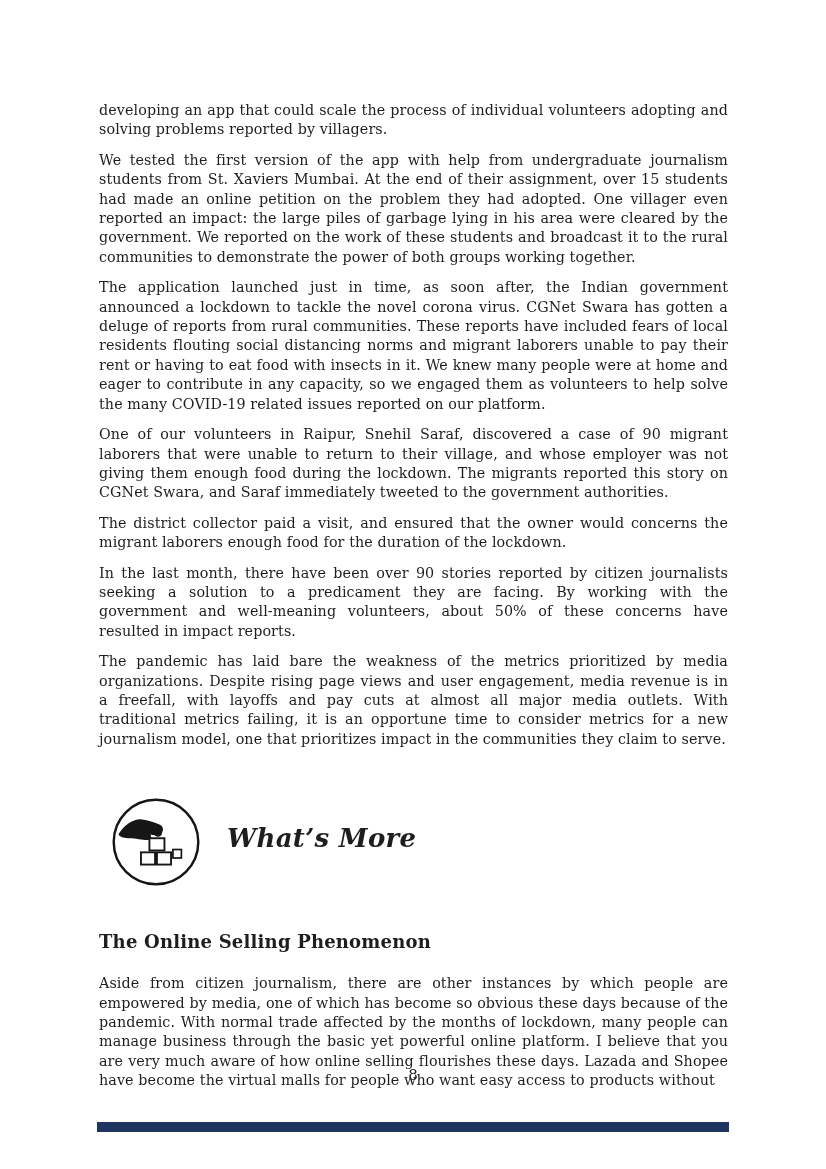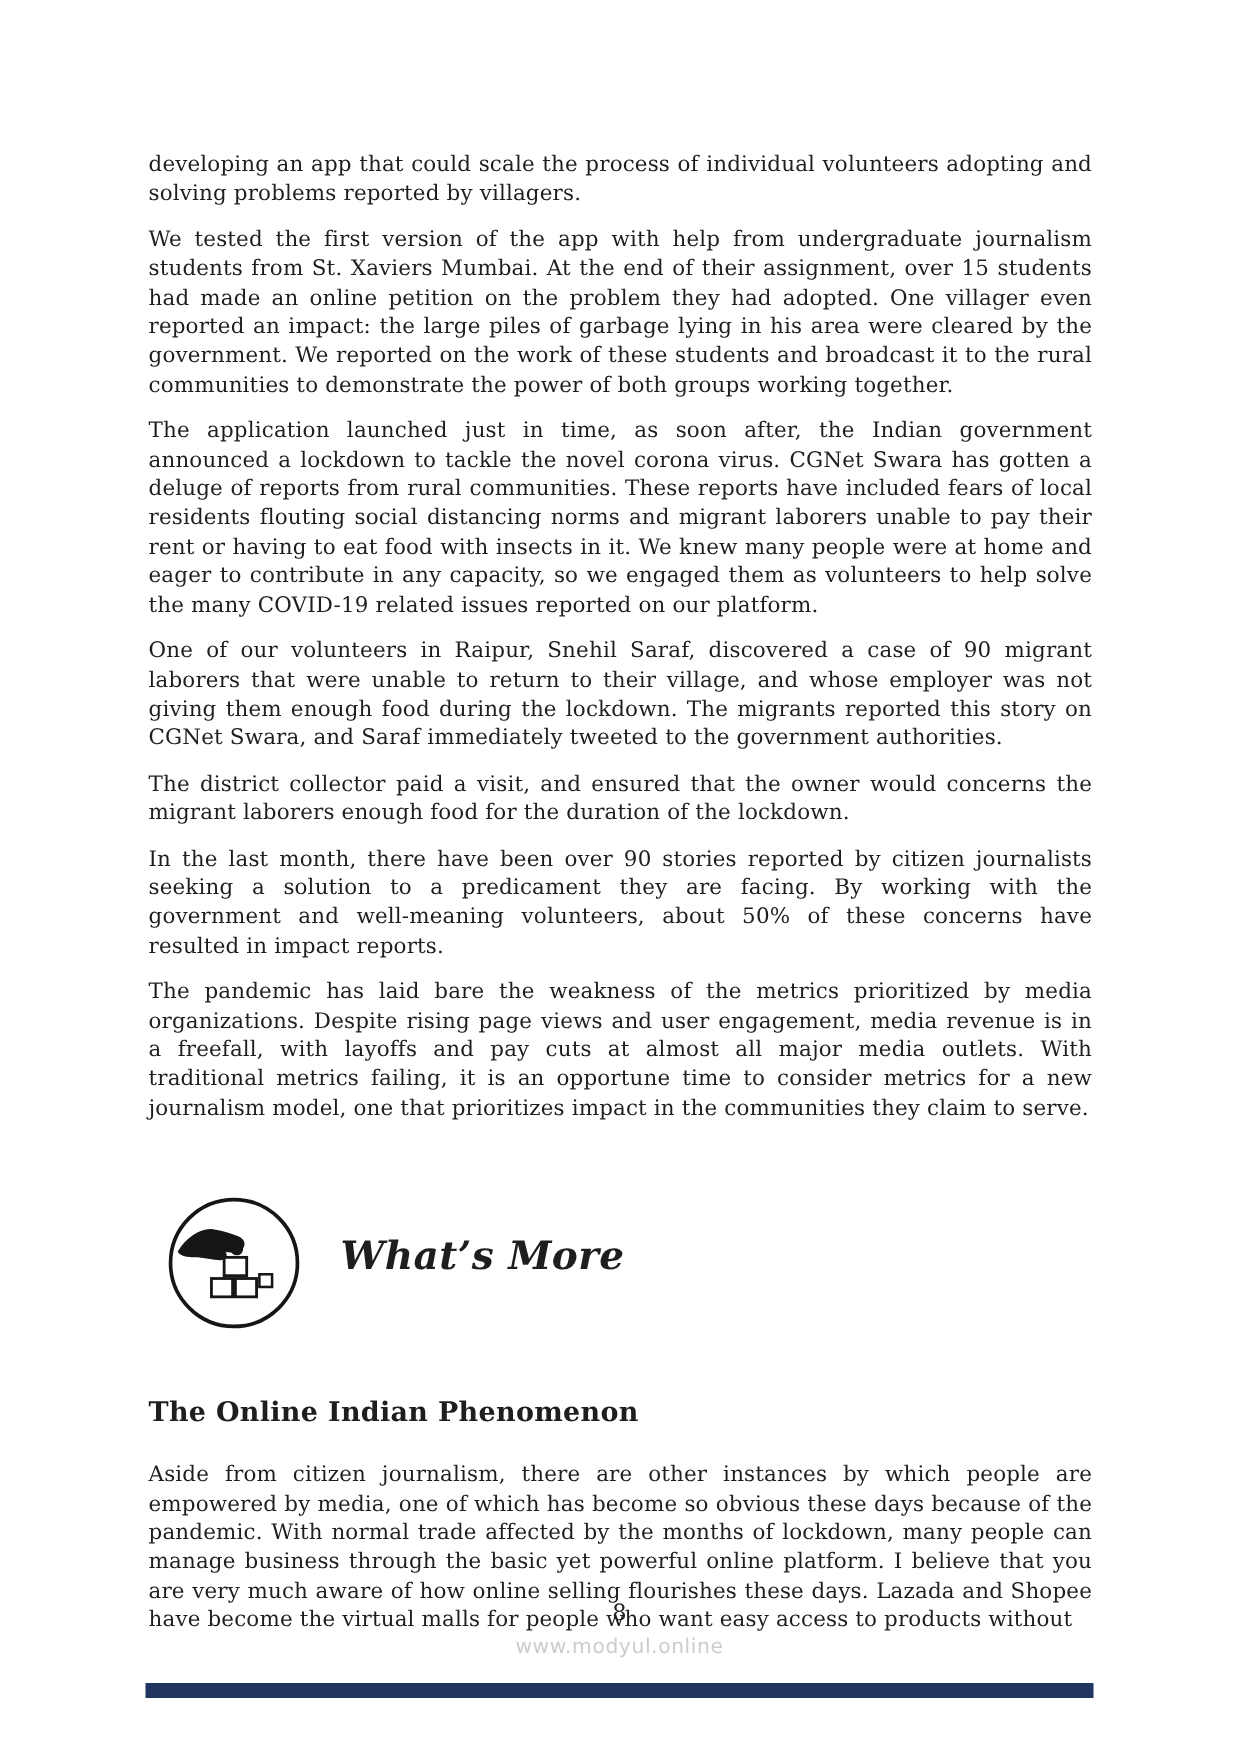--- a/index.html
+++ b/index.html
@@ -100,22 +100,21 @@
 
           <rect x="34" y="61" width="15" height="13" fill="#ffffff" stroke="#161616" stroke-width="2"></rect>
           <rect x="51" y="61" width="15" height="13" fill="#ffffff" stroke="#161616" stroke-width="2"></rect>
 
           <rect x="68" y="58" width="9" height="9" fill="#ffffff" stroke="#161616" stroke-width="1.8"></rect>
         </svg>
       </span>
       <span class="whats-more-title">What’s More</span>
     </div>
 
-    <div class="section-heading">The Online Indian Phenomenon</div>
+    <div class="section-heading">The Online Selling Phenomenon</div>
 
     <p class="body">Aside from citizen journalism, there are other instances by which people are empowered by media, one of which has become so obvious these days because of the pandemic. With normal trade affected by the months of lockdown, many people can manage business through the basic yet powerful online platform. I believe that you are very much aware of how online selling flourishes these days. Lazada and Shopee have become the virtual malls for people who want easy access to products without</p>
 
   </div>
 
   <div class="footer-pageno">8</div>
-  <div class="footer-watermark">www.modyul.online</div>
   <div class="bottom-bar"></div>
 </div>
 
 </body></html>

